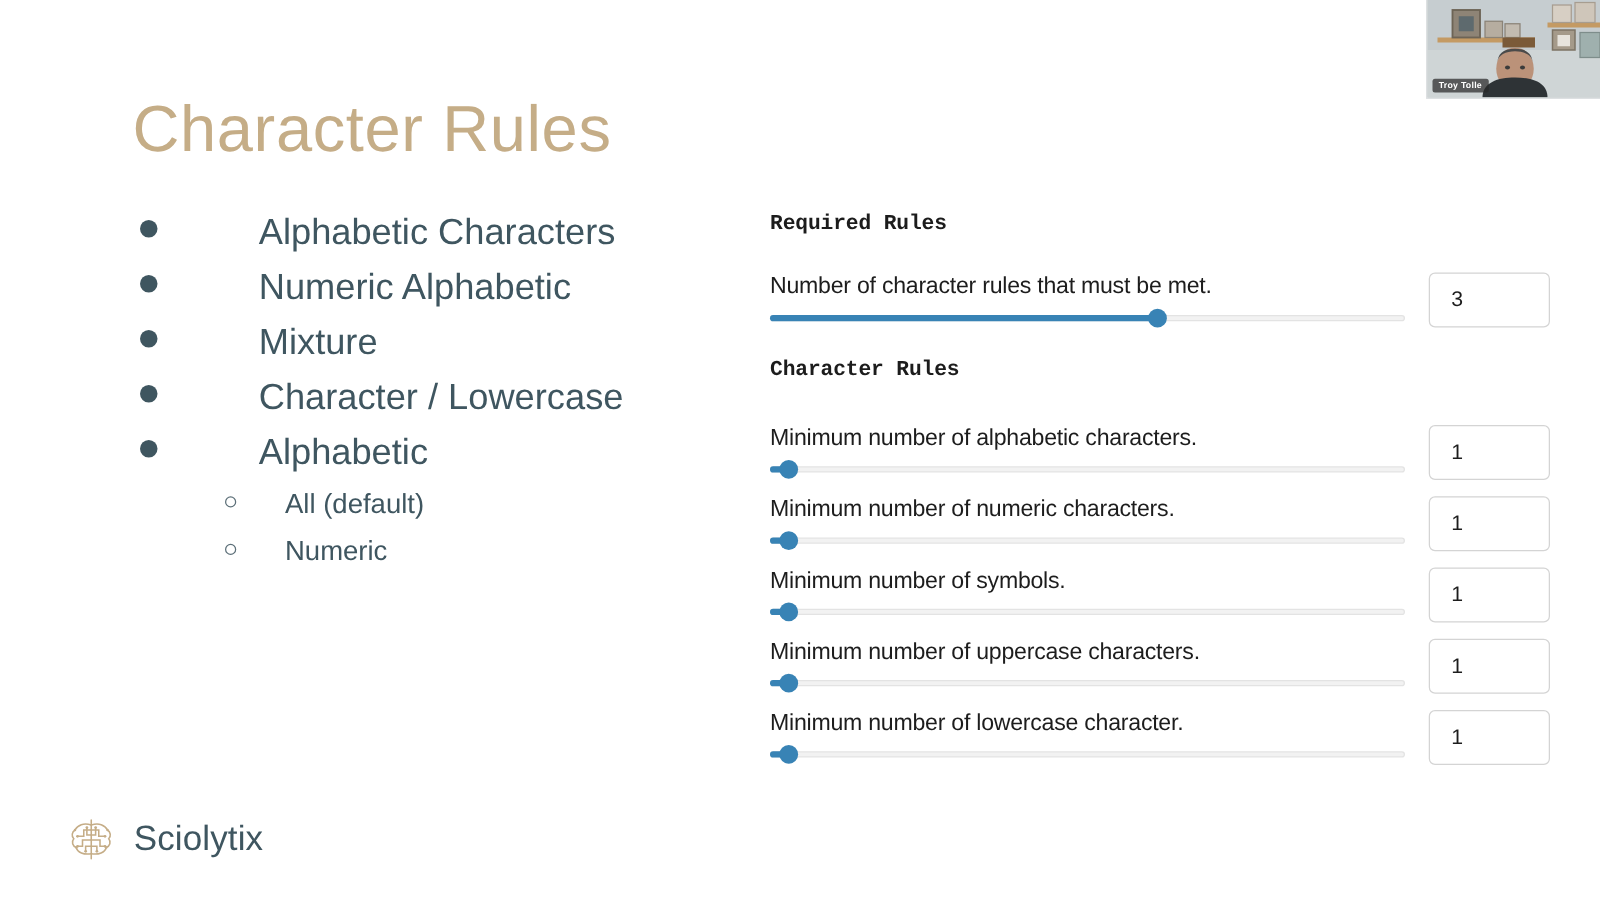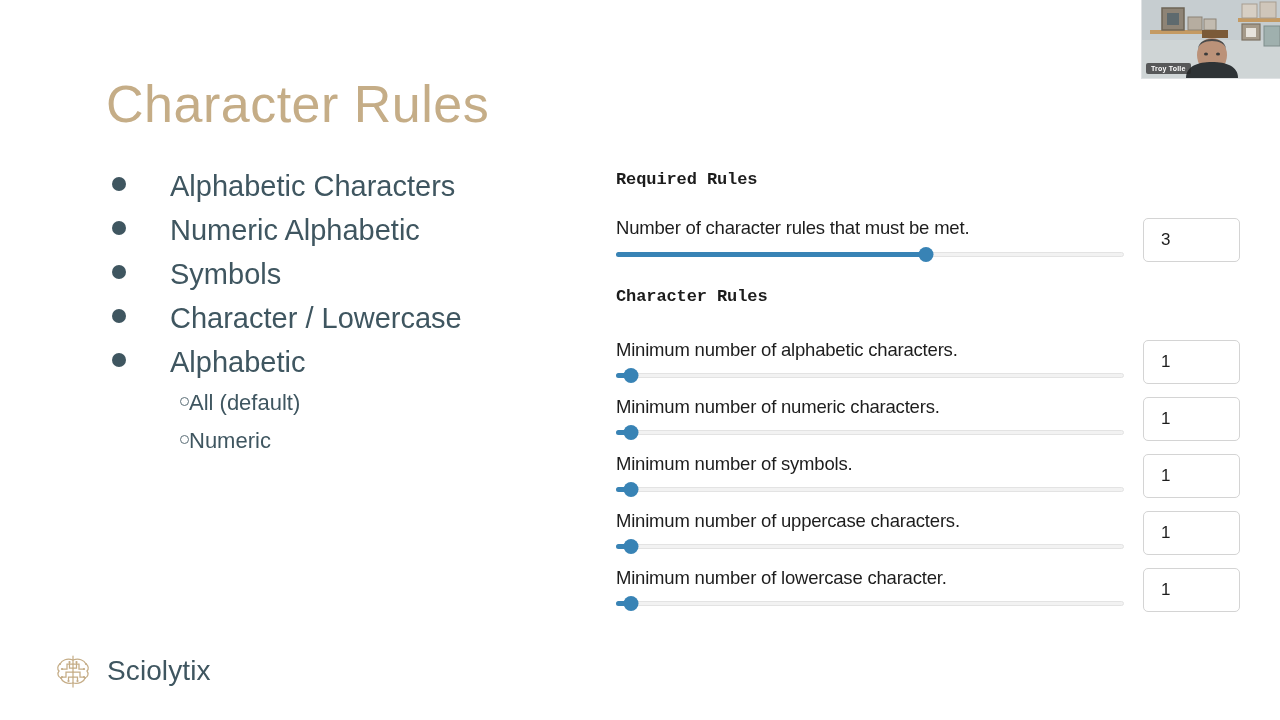--- a/index.html
+++ b/index.html
@@ -33,20 +33,21 @@
   #bullet-list {
     position: absolute;
     left: 112px;
     top: 172px;
     width: 440px;
   }
   .bullet-row {
     display: flex;
     align-items: baseline;
     height: 44px;
+    gap: 37px;
   }
   .bullet-marker {
     width: 14px;
     height: 14px;
     border-radius: 50%;
     background: #3f5660;
     flex: 0 0 auto;
     position: relative;
     top: -5px;
   }
@@ -68,20 +69,21 @@
     height: 9px;
     border-radius: 50%;
     border: 1.5px solid #5c6f78;
     background: transparent;
     box-sizing: border-box;
     flex: 0 0 auto;
     position: relative;
     top: -4px;
   }
   .subbullet-text {
+    margin-left: 39px;
     font-size: 22px;
     color: #3f5660;
     white-space: nowrap;
     line-height: 1;
   }
 
   
   #settings-panel {
     position: absolute;
     left: 616px;
@@ -219,21 +221,21 @@
     <div class="bullet-row">
       <span class="bullet-marker"></span>
       <span class="bullet-text">Alphabetic Characters</span>
     </div>
     <div class="bullet-row">
       <span class="bullet-marker"></span>
       <span class="bullet-text">Numeric Alphabetic</span>
     </div>
     <div class="bullet-row">
       <span class="bullet-marker"></span>
-      <span class="bullet-text">Symbols</span>
+      <span class="bullet-text">Mixture</span>
     </div>
     <div class="bullet-row">
       <span class="bullet-marker"></span>
       <span class="bullet-text">Character / Lowercase</span>
     </div>
     <div class="bullet-row">
       <span class="bullet-marker"></span>
       <span class="bullet-text">Alphabetic</span>
     </div>
     <div class="subbullet-row">

